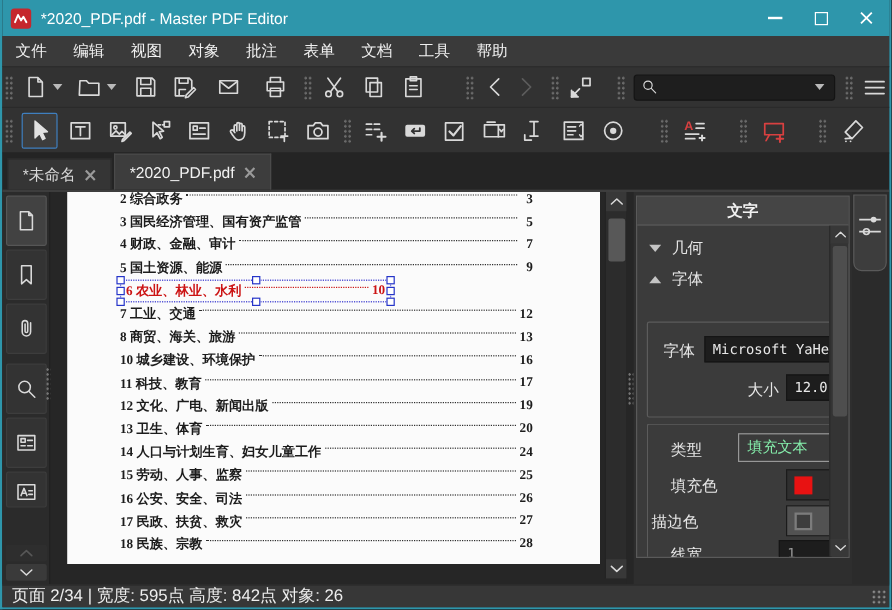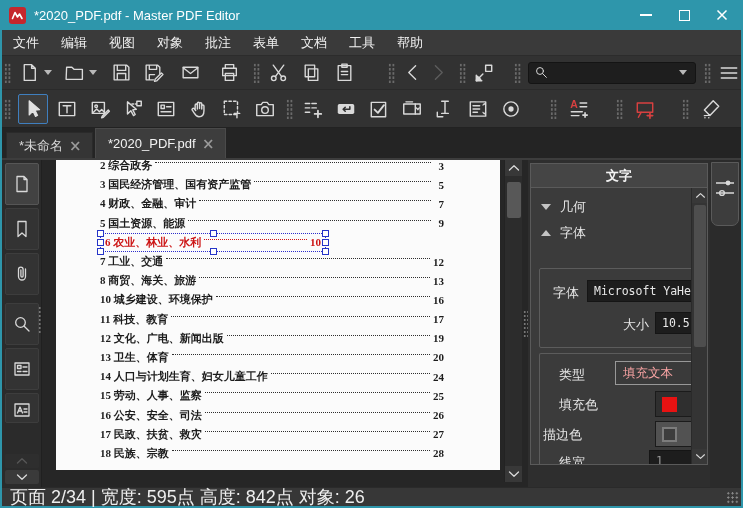--- a/index.html
+++ b/index.html
@@ -83,35 +83,35 @@
   .panel-header{height:24px;background:#454545;border-bottom:1px solid #5a5a5a;display:flex;align-items:center;justify-content:center;color:#f2f2f2;font-size:13px;font-weight:bold;}
   .panel-body{position:relative;height:276px;overflow:hidden;}
   .sect{position:absolute;left:10px;display:flex;align-items:center;gap:9px;color:#e6e6e6;font-size:13px;}
   .tri-down{width:0;height:0;border-left:5px solid transparent;border-right:5px solid transparent;border-top:6px solid #c4c4c4;}
   .tri-up{width:0;height:0;border-left:5px solid transparent;border-right:5px solid transparent;border-bottom:6px solid #c4c4c4;}
   .groupbox{position:absolute;left:8px;width:164px;border:1px solid #5c5c5c;border-radius:2px;}
   .g1{top:80px;height:80px;}
   .g2{top:165px;height:130px;border-bottom:none;}
   .plabel{position:absolute;color:#e6e6e6;font-size:13px;}
   .pinput{position:absolute;height:22px;background:#1d1d1d;border:1px solid #151515;color:#e8e8e8;font-family:"DejaVu Sans Mono",monospace;font-size:11.5px;display:flex;align-items:center;padding-left:6px;white-space:nowrap;overflow:hidden;}
-  .pcombo{position:absolute;height:24px;background:#3a3a3a;border:1px solid #989898;color:#fca5a5;font-size:12.5px;display:flex;align-items:center;padding-left:7px;}
+  .pcombo{position:absolute;height:24px;background:#3a3a3a;border:1px solid #989898;color:#86efac;font-size:12.5px;display:flex;align-items:center;padding-left:7px;}
   .swatchbtn{position:absolute;width:38px;height:26px;background:#2f2f2f;border:1px solid #1b1b1b;display:flex;align-items:center;padding-left:6px;}
   .swatchbtn.stroke{background:#525252;}
   .swatch{width:15px;height:15px;}
   .swatch.stroked{background:#3d3d3d;border:2.5px solid #7c7c7c;}
   .pscroll{position:absolute;right:0;top:0;width:16px;height:276px;background:#343434;border-left:1px solid #2a2a2a;z-index:3;}
   .pscroll .sc-btn{width:16px;height:15px;}
   .pscroll .sc-thumb{top:17px;left:2px;width:12px;height:142px;background:#4e4e4e;}
 
   
   .sidetabcol{position:relative;flex:1;height:327px;background:#2b2b2b;}
   .sidetab{position:absolute;left:1px;top:2px;width:28px;height:64px;background:#3d3d3d;border:1px solid #5a5a5a;border-radius:0 0 7px 7px;display:flex;justify-content:center;padding-top:12px;}
 
   
-  .statusbar{position:relative;height:19px;background:#373737;color:#eeeeee;font-size:18px;display:flex;align-items:center;padding-left:8px;border-top:1px solid #2a2a2a;}
+  .statusbar{position:relative;height:19px;background:#373737;color:#eeeeee;font-size:14px;display:flex;align-items:center;padding-left:8px;border-top:1px solid #2a2a2a;}
   .resize-grip{position:absolute;right:2px;bottom:2px;width:13px;height:13px;background-image:radial-gradient(circle,#8a8a8a 1px,transparent 1.2px);background-size:4.3px 4.3px;background-position:bottom right;}
 </style>
 </head>
 <body>
 
 <div class="window">
 
   <div class="titlebar">
     <div class="applogo">
       <svg width="15" height="15" viewBox="0 0 15 15">
@@ -554,21 +554,21 @@
           </div>
           <div class="sect" style="top:36px;">
             <div class="tri-up"></div>
             <span>字体</span>
           </div>
 
           <div class="groupbox g1"></div>
           <div class="plabel" style="left:22px;top:96px;">字体</div>
           <div class="pinput" style="left:56px;top:92px;width:114px;">Microsoft YaHei</div>
           <div class="plabel" style="left:92px;top:128px;">大小</div>
-          <div class="pinput" style="left:124px;top:124px;width:48px;">10.5</div>
+          <div class="pinput" style="left:124px;top:124px;width:48px;">12.0</div>
 
           <div class="groupbox g2"></div>
           <div class="plabel" style="left:28px;top:178px;">类型</div>
           <div class="pcombo" style="left:84px;top:173px;width:90px;">填充文本</div>
 
           <div class="plabel" style="left:28px;top:208px;">填充色</div>
           <div class="swatchbtn" style="left:124px;top:203px;">
             <div class="swatch" style="background: rgb(232, 18, 18);"></div>
           </div>
 

